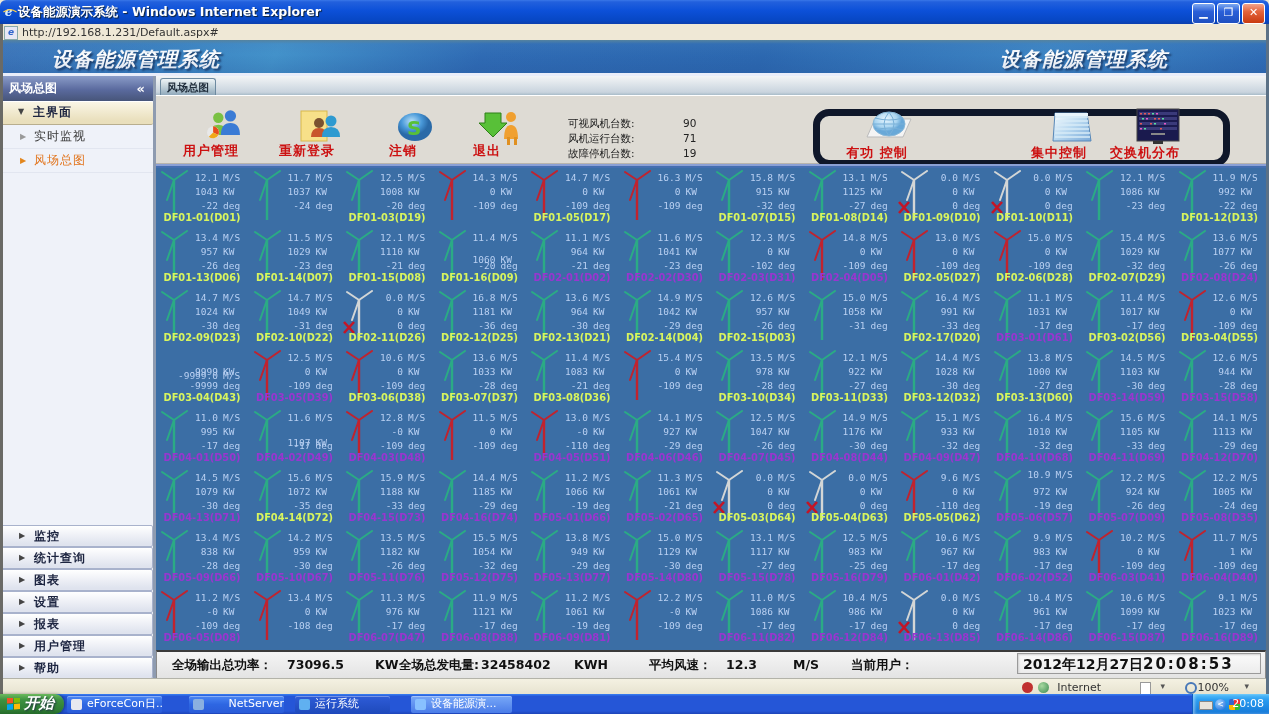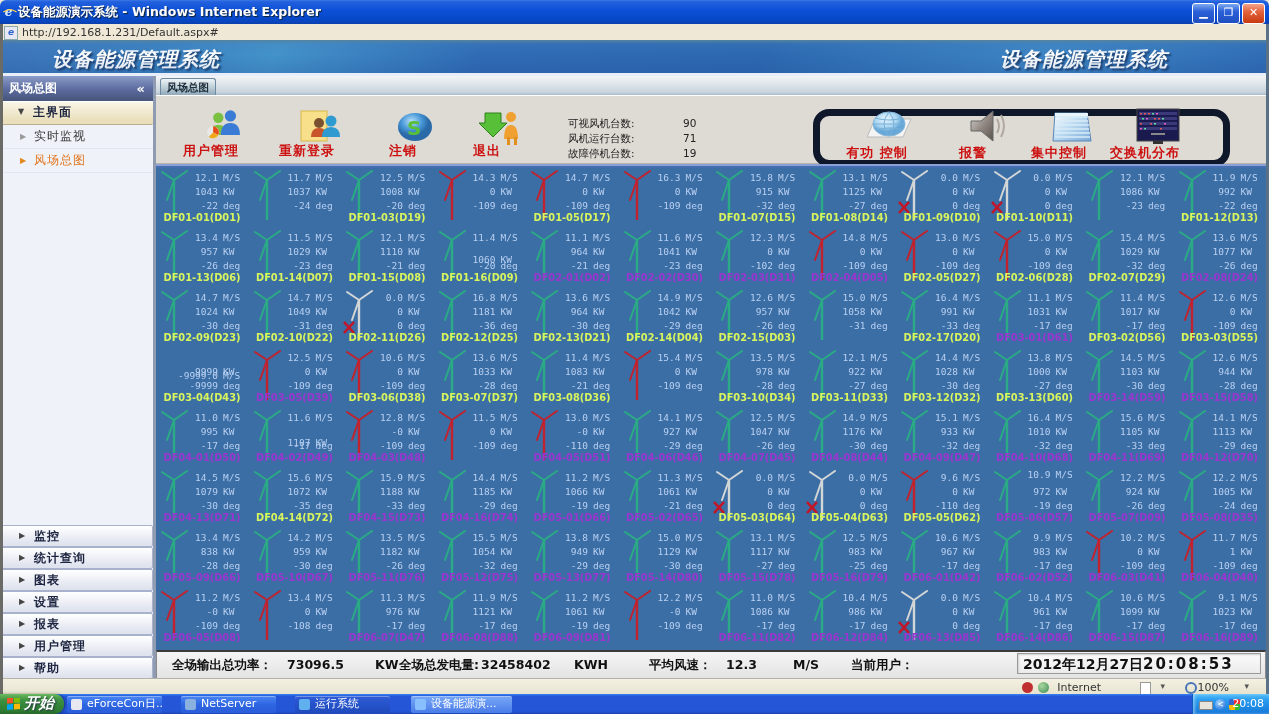--- a/index.html
+++ b/index.html
@@ -189,34 +189,20 @@
                   <radialGradient id="gg1" cx="0.4" cy="0.3">
                     <stop offset="0" stop-color="#e8f6ff"></stop>
                     <stop offset="0.7" stop-color="#a8d4f0"></stop>
                     <stop offset="1" stop-color="#68a8d8"></stop>
                   </radialGradient>
                 </defs>
                 <path d="M12 17 L44 17 M28 5 Q18 17 28 29 M28 5 Q38 17 28 29 M14 11 Q28 15 42 11 M14 23 Q28 19 42 23" stroke="#78b0d8" fill="none"></path>
               </svg></span>
             <span class="tlabel">有功 控制</span>
           </div>
-          <div class="ctl-btn" style="left:110px">
-            <span class="ticon"><svg width="56" height="40" viewBox="0 0 56 40">
-                <path d="M14 14 L24 14 L36 4 L36 34 L24 24 L14 24 Z" fill="url(#sg1)" stroke="#666"></path>
-                <defs>
-                  <linearGradient id="sg1" x1="0" y1="0" x2="1" y2="1">
-                    <stop offset="0" stop-color="#d8d4d0"></stop>
-                    <stop offset="0.5" stop-color="#938a84"></stop>
-                    <stop offset="1" stop-color="#5a524c"></stop>
-                  </linearGradient>
-                </defs>
-                <path d="M40 12 Q44 19 40 26 M44 8 Q50 19 44 30" stroke="#b0a8a0" stroke-width="2" fill="none"></path>
-              </svg></span>
-            <span class="tlabel">报警</span>
-          </div>
           <div class="ctl-btn" style="left:196px">
             <span class="ticon"><svg width="56" height="40" viewBox="0 0 56 40">
                 <path d="M12 6 L44 6 L48 34 L10 34 Z" fill="url(#pg1)" stroke="#5888b8"></path>
                 <defs>
                   <linearGradient id="pg1" x1="0" y1="0" x2="1" y2="1">
                     <stop offset="0" stop-color="#ffffff"></stop>
                     <stop offset="0.5" stop-color="#b8d8f0"></stop>
                     <stop offset="1" stop-color="#78a8d8"></stop>
                   </linearGradient>
                 </defs>
@@ -1011,21 +997,21 @@
               <span class="t-unit">M/S</span>
             </div>
             <div class="t-line" style="top:19px">
               <span class="t-val">0</span>
               <span class="t-unit">KW</span>
             </div>
             <div class="t-line" style="top:33px">
               <span class="t-val">-109</span>
               <span class="t-unit">deg</span>
             </div>
-            <div class="t-label lc-y">DF03-03(D55)</div>
+            <div class="t-label lc-y">DF03-04(D55)</div>
           </div>
           <div class="tile">
             <div class="t-icon"></div>
             <div class="t-line" style="top:23px">
               <span class="t-val">-9999.0</span>
               <span class="t-unit">M/S</span>
             </div>
             <div class="t-line" style="top:19px">
               <span class="t-val">-9999</span>
               <span class="t-unit">KW</span>
@@ -2317,17 +2303,17 @@
         </svg>
         <span style="position:absolute;left:24px;top:0">开始</span>
       </div>
     <div class="tray">
       <span style="position:absolute;left:6px;top:7px;width:12px;height:7px;background:#e8e4dc;border:1px solid #888;border-radius:1px"></span>
       <span style="position:absolute;left:22px;top:5px;width:11px;height:11px;background:radial-gradient(circle at 35% 30%,#9cd0ff,#1565d8);border-radius:50%;color:#fff;font-size:8px;line-height:11px;text-align:center">&lt;</span>
       <span style="position:absolute;left:36px;top:5px;width:11px;height:11px;background:conic-gradient(#e33 0 25%,#3b3 25% 50%,#fb0 50% 75%,#36c 75%);border-radius:2px"></span>
       <span class="clock">20:08</span>
     </div>
   <div class="task-btn" style="left: 67px; width: 95px;"><span class="tb-ic" style="background:#e8e8f0"></span>eForceCon日...</div>
-      <div class="task-btn" style="left: 181px; width: 95px;"><span class="tb-ic" style="background:#8ab0e0"></span>NetServer</div>
+      <div class="task-btn" style="left: 189px; width: 95px; text-align: right;"><span class="tb-ic" style="background:#8ab0e0"></span>NetServer</div>
       <div class="task-btn" style="left: 295px; width: 95px; background: linear-gradient(rgb(46, 92, 216), rgb(31, 74, 188));"><span class="tb-ic" style="background:#60b0f0"></span>运行系统</div>
       <div class="task-btn" style="left: 411px; width: 101px; background: linear-gradient(rgb(120, 168, 248), rgb(74, 124, 232));"><span class="tb-ic" style="background:#88c0ff"></span>设备能源演...</div>
     </div>
 </div>
 
 </body></html>

